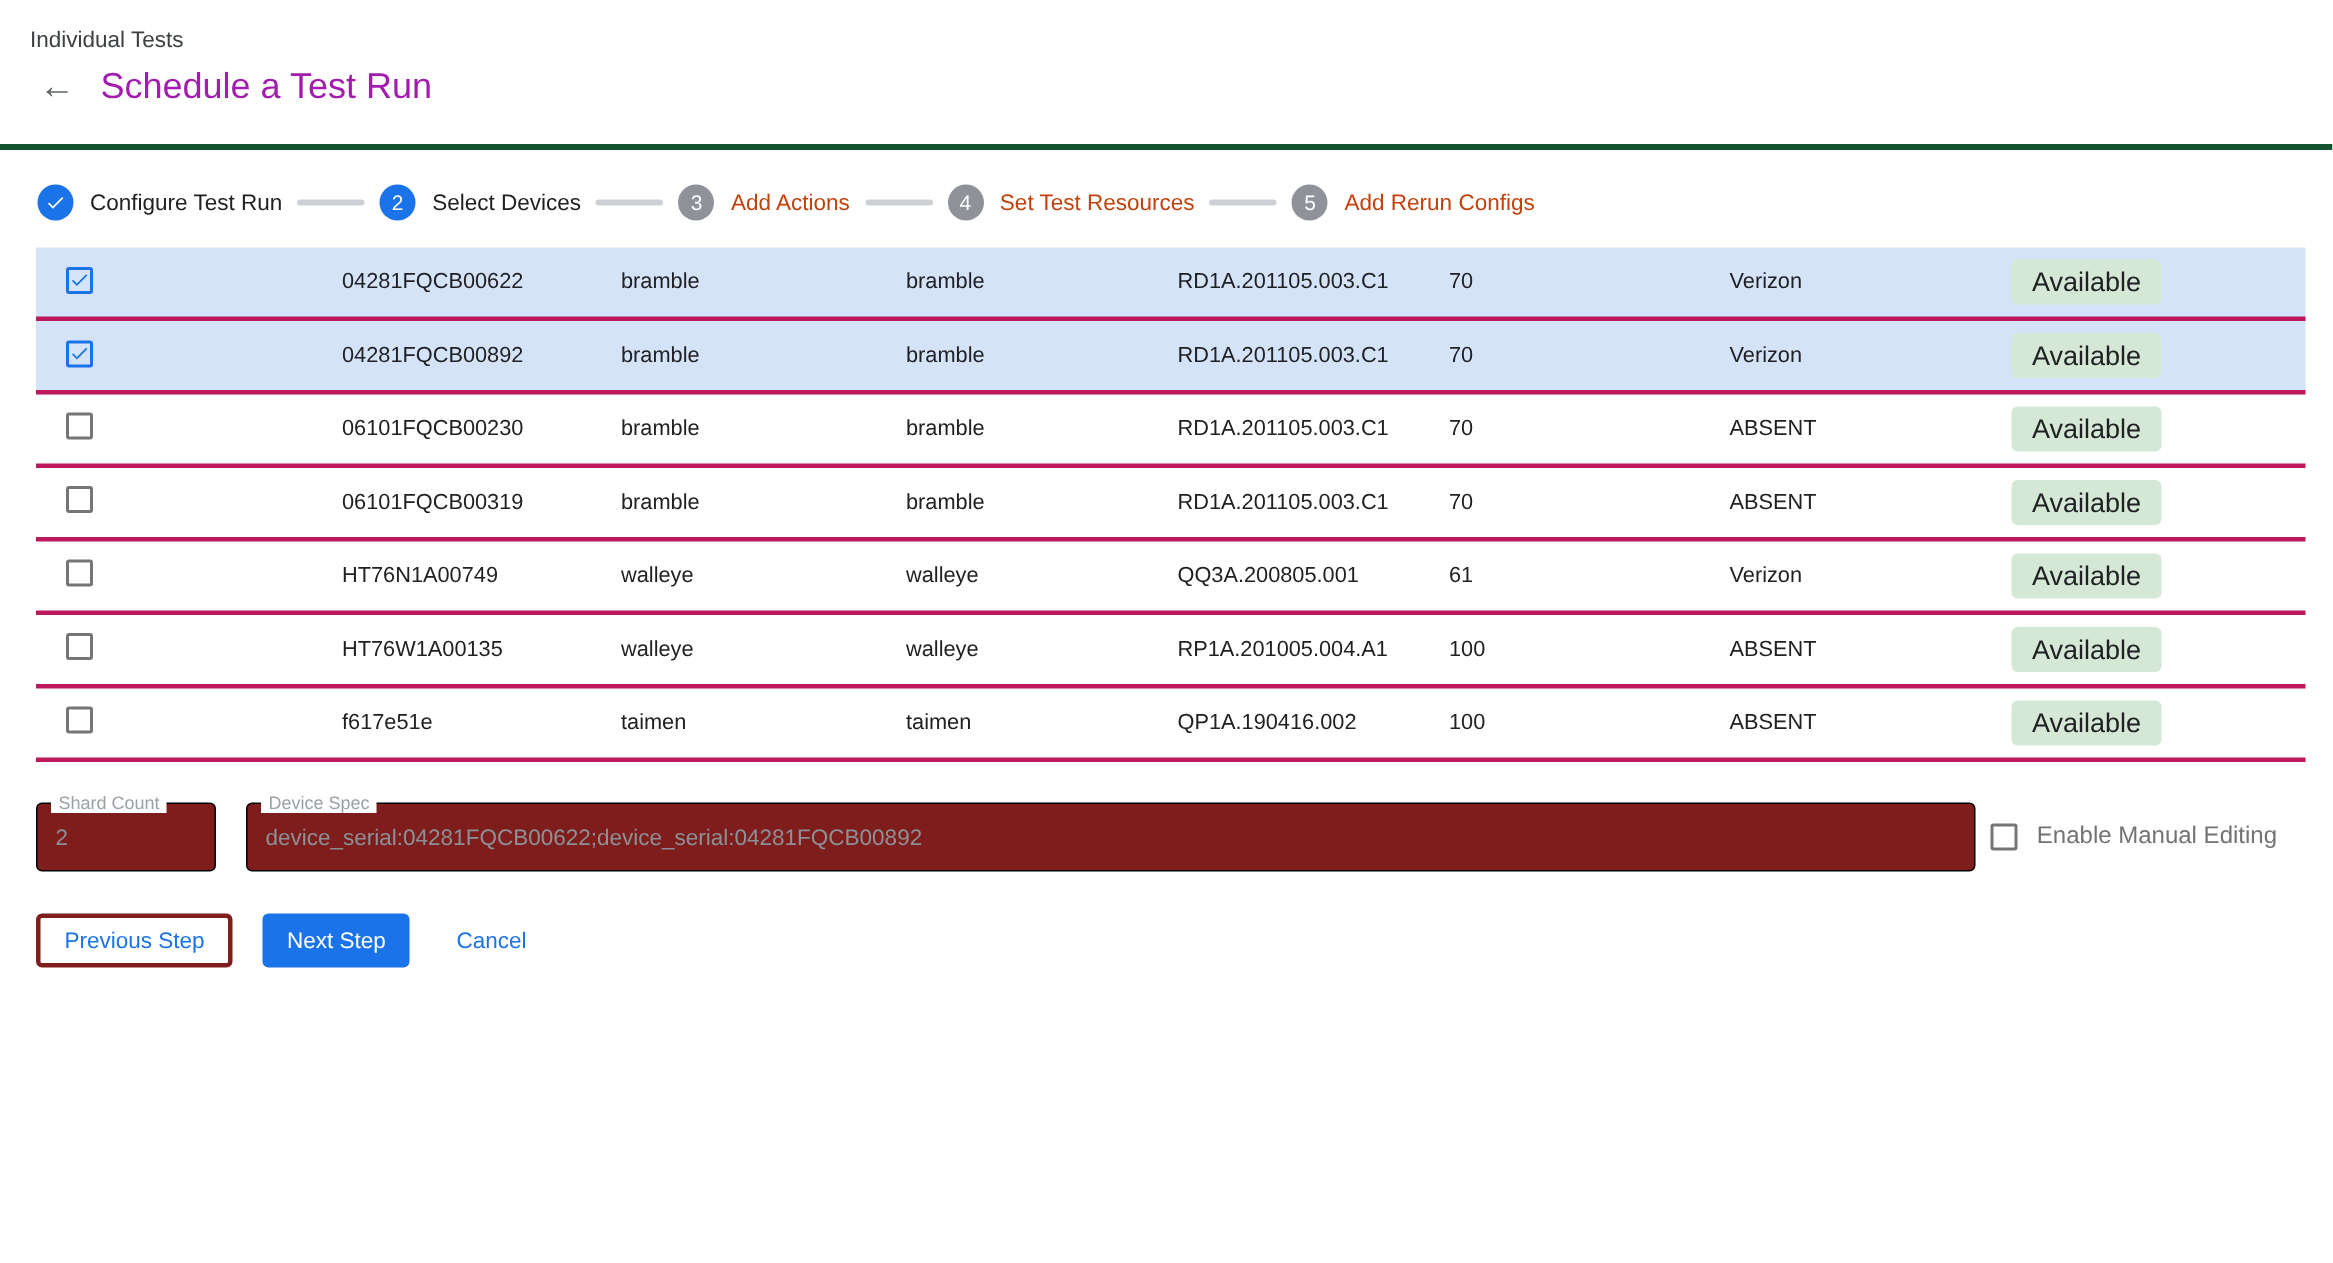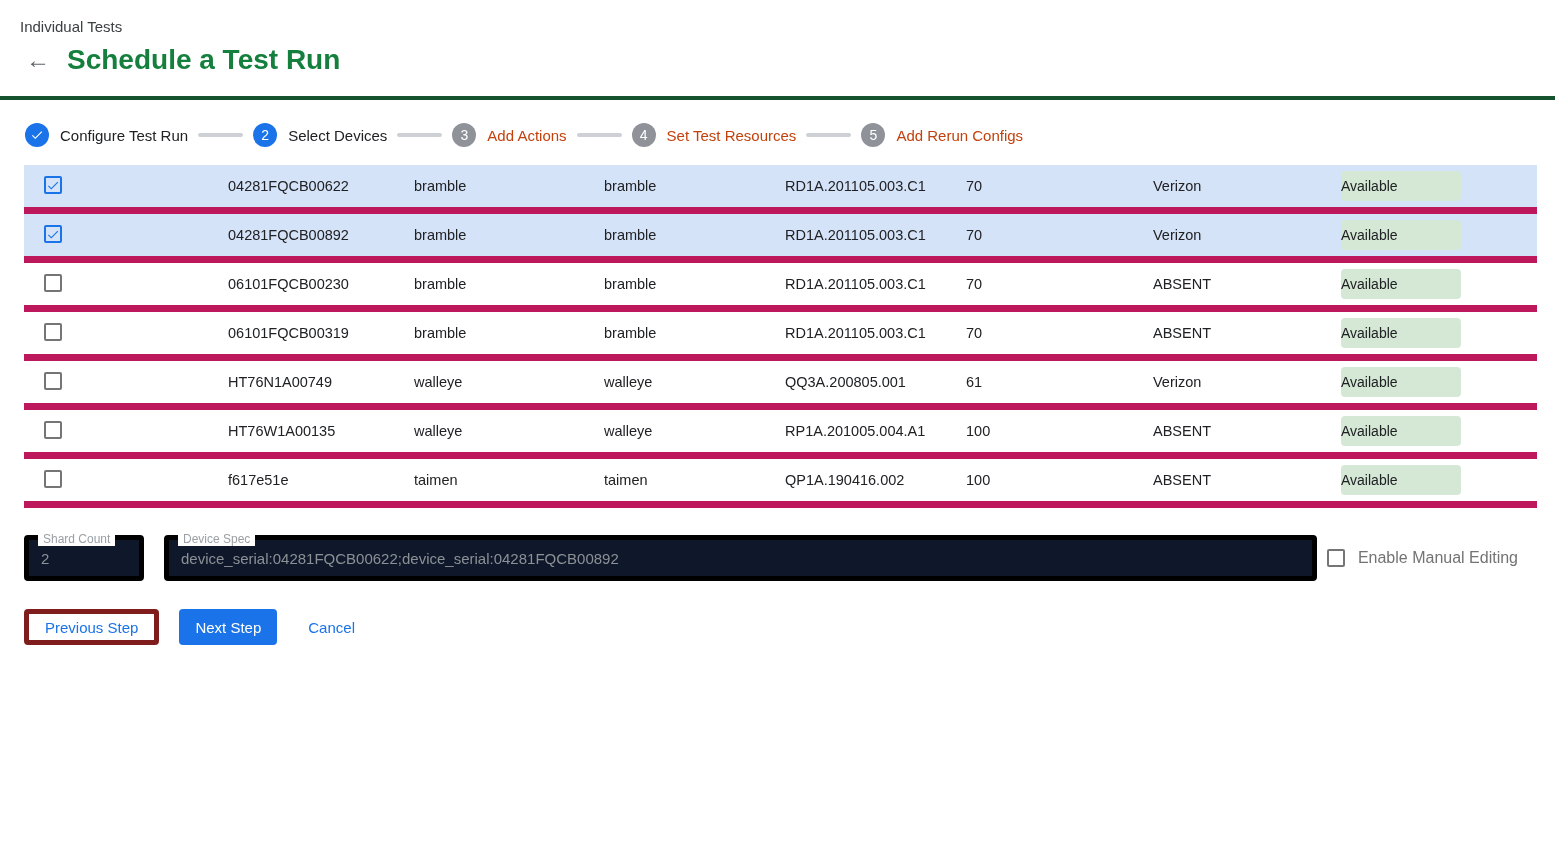--- a/index.html
+++ b/index.html
@@ -4,21 +4,21 @@
 <style>
   * { box-sizing: border-box; margin: 0; padding: 0; }
   html, body { background: #ffffff; width: 1555px; height: 842px; overflow: hidden; }
   body { font-family: "Liberation Sans", "DejaVu Sans", sans-serif; color: #202124; }
 
   
   .page-header { padding: 18px 0 14px 20px; border-bottom: 4px solid #14532d; height: 100px; }
   .breadcrumb { font-size: 15px; color: #3c4043; }
   .title-row { display: flex; align-items: center; gap: 17px; margin-top: 9px; margin-left: 6px; }
   .back-arrow { font-size: 24px; color: #5f6368; line-height: 1; cursor: pointer; user-select: none; }
-  .page-title { font-size: 28px; font-weight: 700; color: #15803d; }
+  .page-title { font-size: 24px; font-weight: 400; color: #a21caf; }
 
   
   .stepper { display: flex; align-items: center; gap: 10px; padding: 23px 0 18px 25px; }
   .step { display: flex; align-items: center; gap: 11px; cursor: pointer; }
   .circle {
     width: 24px; height: 24px; border-radius: 50%;
     display: flex; align-items: center; justify-content: center;
     color: #ffffff; font-size: 14px; font-weight: 500; flex: 0 0 auto;
   }
   .step.completed .circle, .step.active .circle { background: #1a73e8; }
@@ -29,62 +29,62 @@
 
   
   .device-table { margin: 0 18px 0 24px; }
   .thead, .trow {
     display: grid;
     grid-template-columns: 204px 186px 190px 181px 181px 187px 188px 1fr;
     align-items: center;
   }
   .thead { background: #f5f5f5; height: 57px; }
   .thead .hcell { font-size: 13.5px; color: #3c4043; }
-  .trow { height: 49px; border-bottom: 7px solid #be185d; font-size: 14.5px; color: #202124; }
+  .trow { height: 49px; border-bottom: 3px solid #be185d; font-size: 14.5px; color: #202124; }
   .trow.selected { background: #d5e3f8; }
   .cb-cell { padding-left: 20px; }
 
   
   .cb {
     width: 18px; height: 18px; border-radius: 2px; display: inline-flex;
     align-items: center; justify-content: center; cursor: pointer; background: transparent;
   }
   .cb.indeterminate { border: 2px solid #1a73e8; }
   .cb.indeterminate::after { content: ""; width: 10px; height: 2.5px; background: #1a73e8; display: block; }
   .cb.checked { border: 2px solid #1a73e8; }
   .cb.unchecked { border: 2px solid #757575; }
 
   .badge {
-    display: inline-block; width: 120px; height: 30px; line-height: 30px;
-    border-radius: 4px; background: #d5e8d5;
-    font-size: 14px; color: #202124;
+    display: inline-block; width: 100px; height: 30px; line-height: 30px;
+    text-align: center; border-radius: 4px; background: #d5e8d5;
+    font-size: 18px; color: #202124;
   }
 
   
   .fields { display: flex; align-items: center; margin: 27px 37px 0 24px; }
-  .field { position: relative; border: 5px solid #000000; border-radius: 4px; height: 46px; display: flex; align-items: center; background: #0f172a; }
+  .field { position: relative; border: 1px solid #000000; border-radius: 4px; height: 46px; display: flex; align-items: center; background: #7f1d1d; }
   .field-label {
     position: absolute; top: -8px; left: 9px; background: #ffffff;
     padding: 0 5px; font-size: 12px; color: #9aa0a6; white-space: nowrap;
   }
   .field-value { font-size: 15px; color: #8c9196; padding: 0 12px; white-space: nowrap; overflow: hidden; }
   .field-shard { width: 120px; }
   .field-spec { width: 1153px; margin-left: 20px; }
   .manual-edit { margin-left: auto; display: flex; align-items: center; gap: 13px; cursor: pointer; }
   .manual-edit .cb { flex: 0 0 auto; }
   .manual-label { font-size: 16px; color: #737373; white-space: nowrap; }
 
   
   .actions { display: flex; align-items: center; margin: 28px 0 0 24px; }
   .btn {
     height: 36px; padding: 0 16px; border-radius: 4px; font-size: 15px; font-weight: 500;
     font-family: inherit; display: inline-flex; align-items: center; justify-content: center;
     cursor: pointer; border: none; background: none;
   }
-  .btn-outline { border: 5px solid #7f1d1d; color: #1a73e8; background: #ffffff; }
+  .btn-outline { border: 3px solid #7f1d1d; color: #1a73e8; background: #ffffff; }
   .btn-primary { background: #1a73e8; color: #ffffff; margin-left: 20px; }
   .btn-text { color: #1a73e8; margin-left: 15px; }
 </style>
 </head>
 <body>
 
 <div class="page">
 
   <div class="page-header">
     <div class="breadcrumb">Individual Tests</div>

